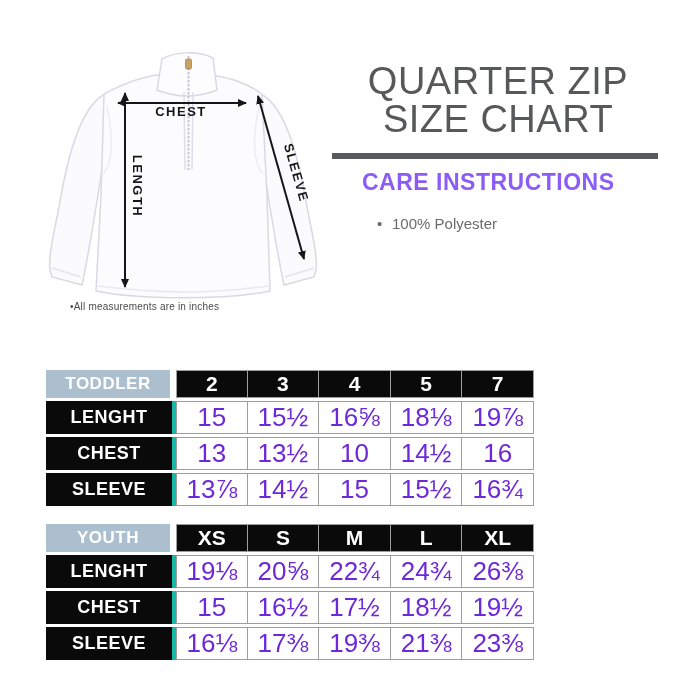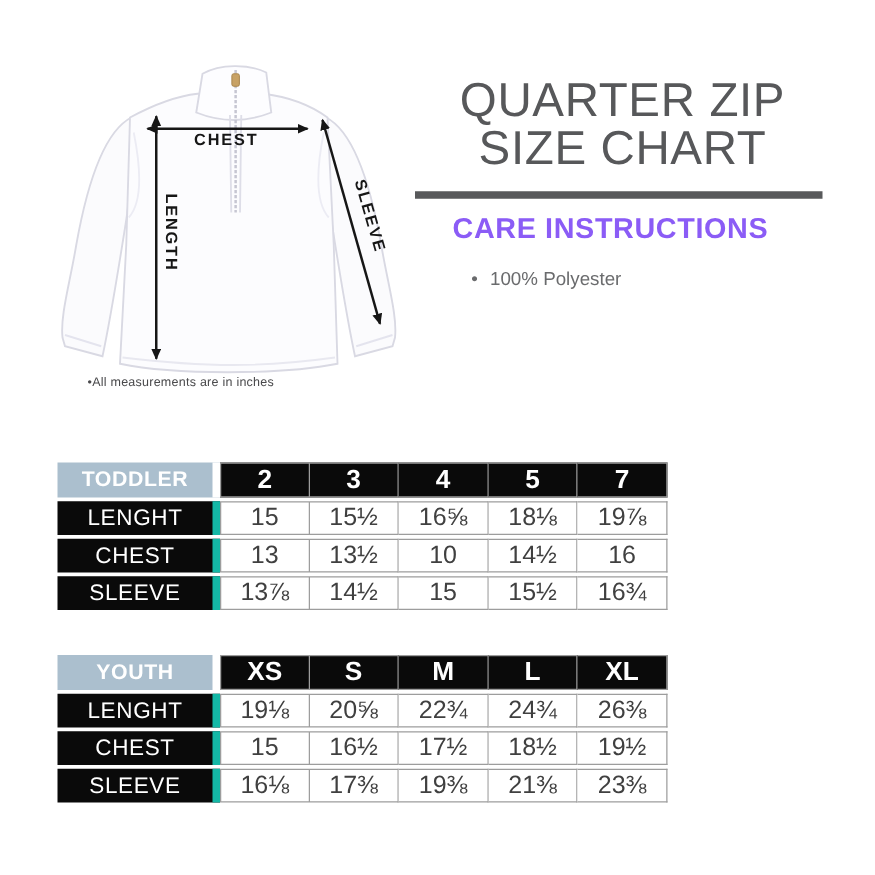--- a/index.html
+++ b/index.html
@@ -32,25 +32,25 @@
 
   
   .size-table {
     position:absolute; left:46px; width:488px; table-layout:fixed;
     border-collapse:separate; border-spacing:0 3px;
   }
   .size-table td { padding:0; text-align:center; vertical-align:middle; }
   td.head-group  { background:#abbfce; color:#fff; font-weight:bold; font-size:17px;
                    letter-spacing:.5px; border-right:6px solid #fff; }
   td.head-empty  { background:#abbfce; border-right:6px solid #fff; }
-  td.row-label   { background:#0a0a0a; color:#fff; font-weight:normal; font-size:18px;
-                   letter-spacing:.5px; border-right:6px solid #14b8a6; }
+  td.row-label   { background:#0a0a0a; color:#fff; font-weight:bold; font-size:18px;
+                   letter-spacing:.5px; border-right:4px solid #14b8a6; }
   td.size-head   { background:#0a0a0a; color:#fff; font-weight:bold; font-size:21px; }
   td.year-head   { background:#0a0a0a; color:#fff; font-weight:bold; font-size:13px; letter-spacing:.3px; }
-  td.val         { background:#fff; color:#404040; font-size:20px; }
+  td.val         { background:#fff; color:#6d28d9; font-size:26px; }
   td.size-head, td.year-head, td.val { border:1px solid #9d9d9d; border-left:none; }
   .size-table tr td:nth-child(2) { border-left:1px solid #9d9d9d; }
 
   #toddler-table { top:367px; }
   #youth-table   { top:521px; }
   tr.r-head td   { height:26px; }
   tr.r-years td  { height:22px; }
   tr.r-data td   { height:25px; }
   #youth-table tr.r-data td { height:25px; }
 

